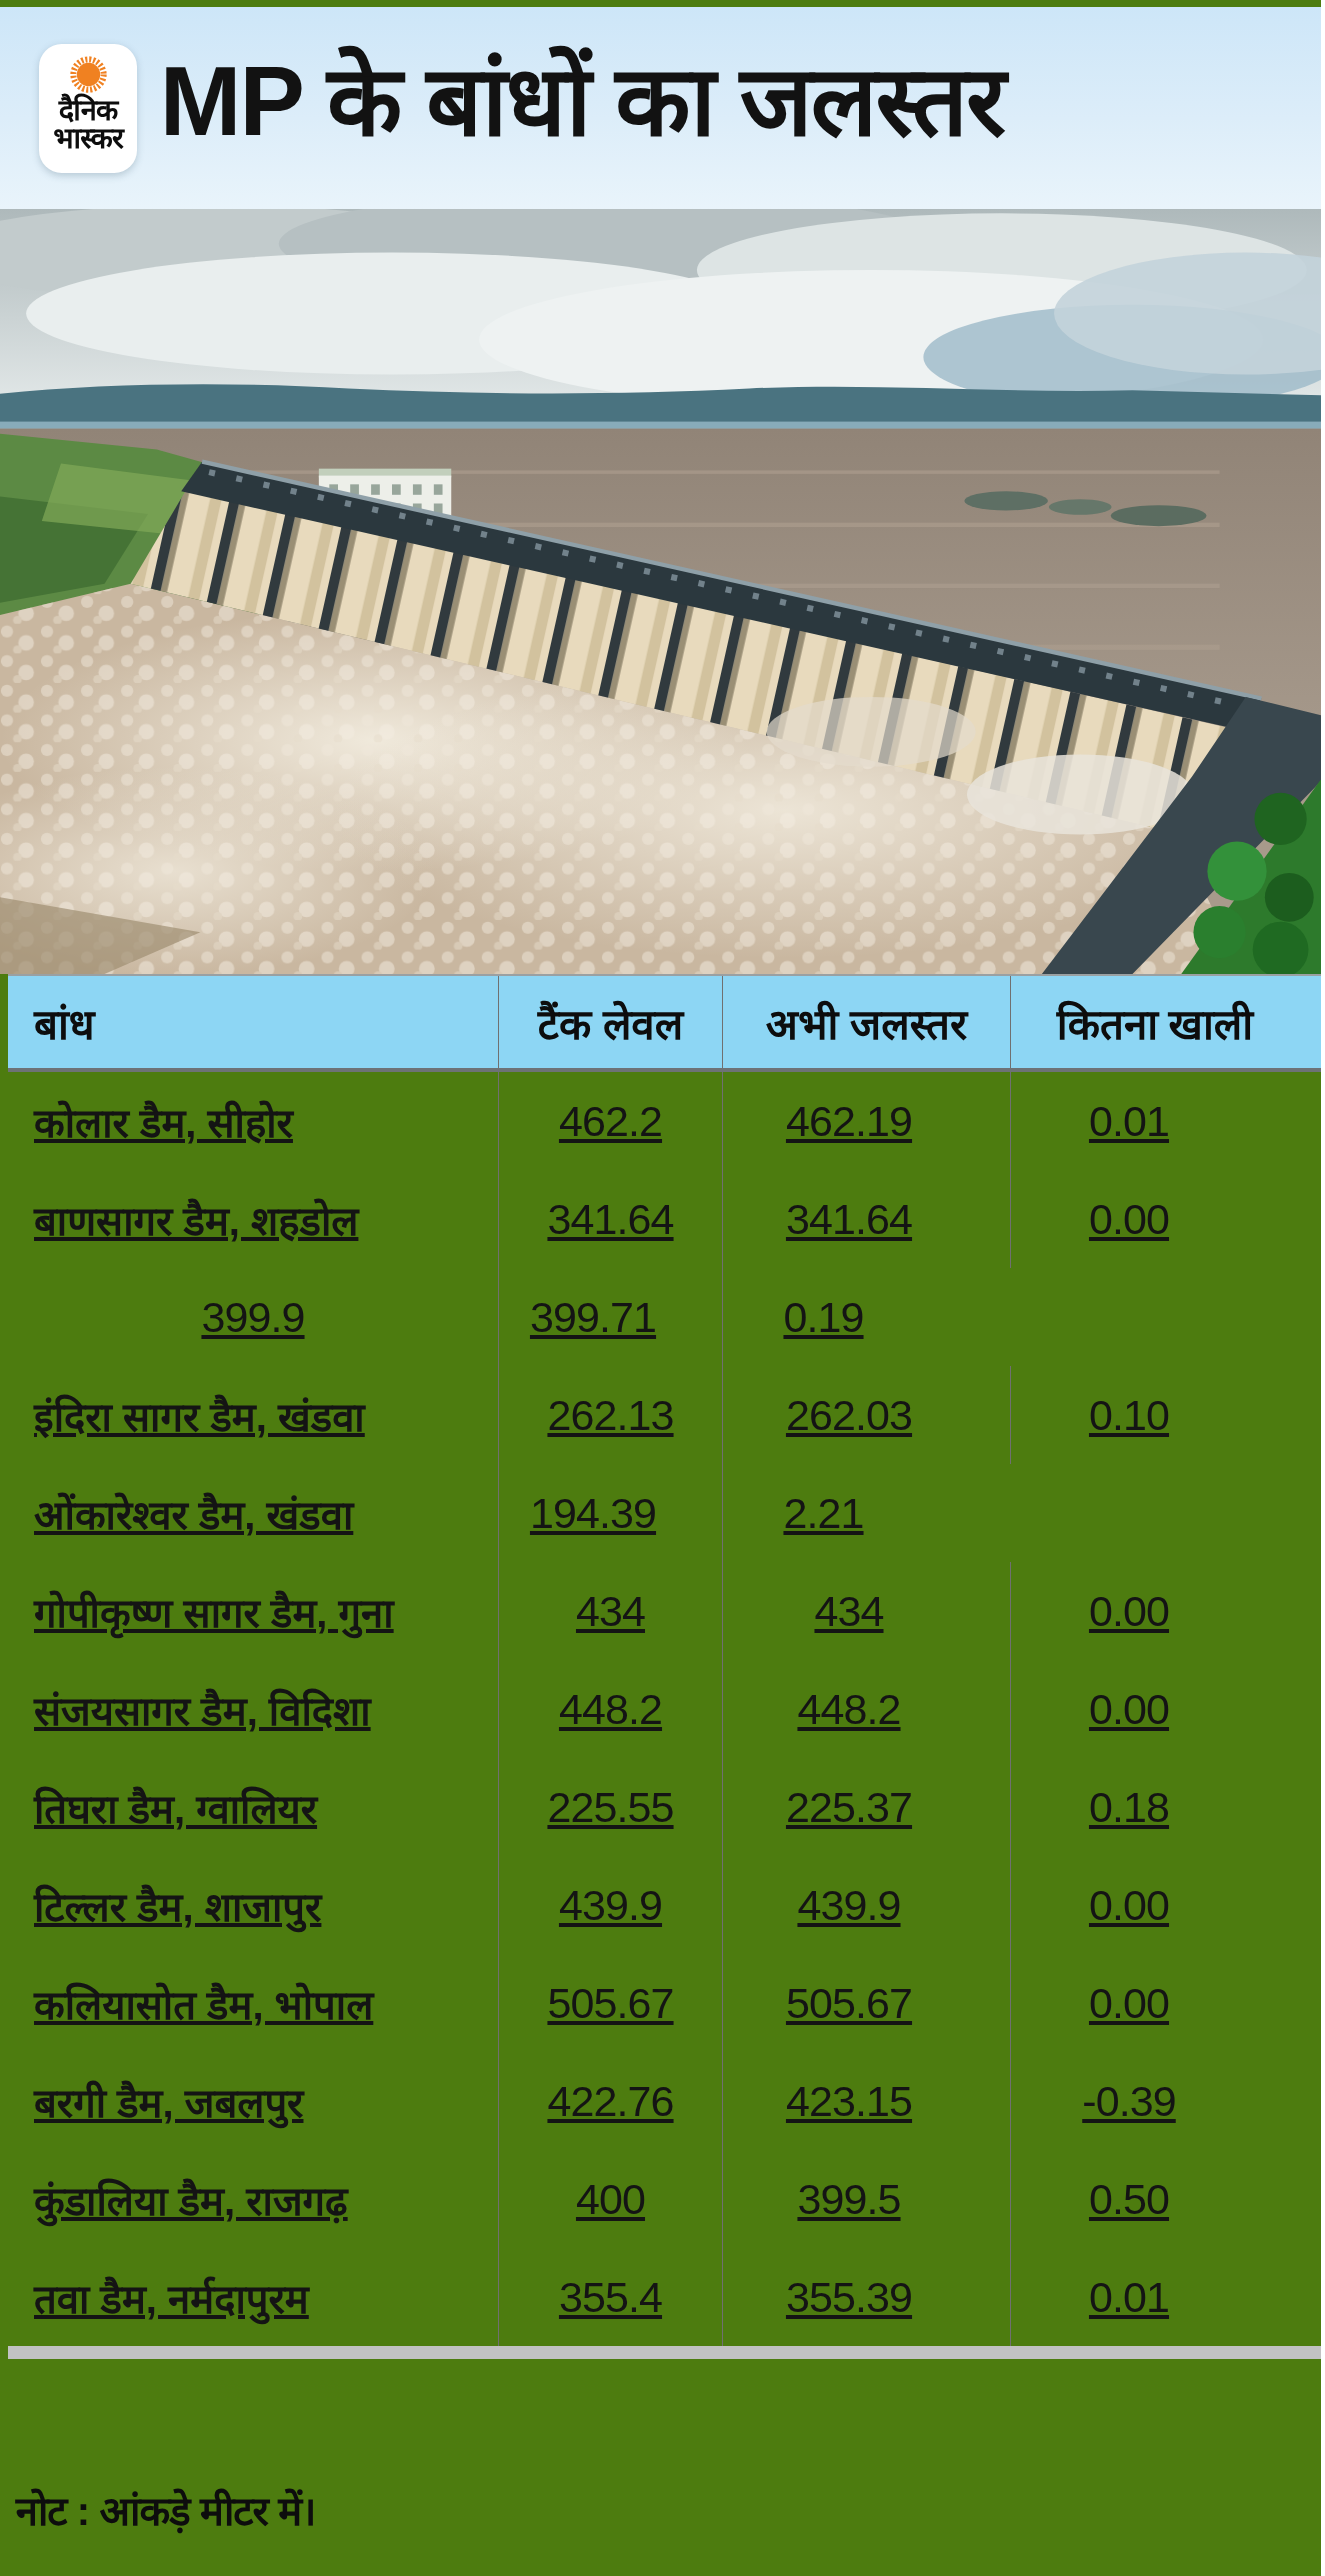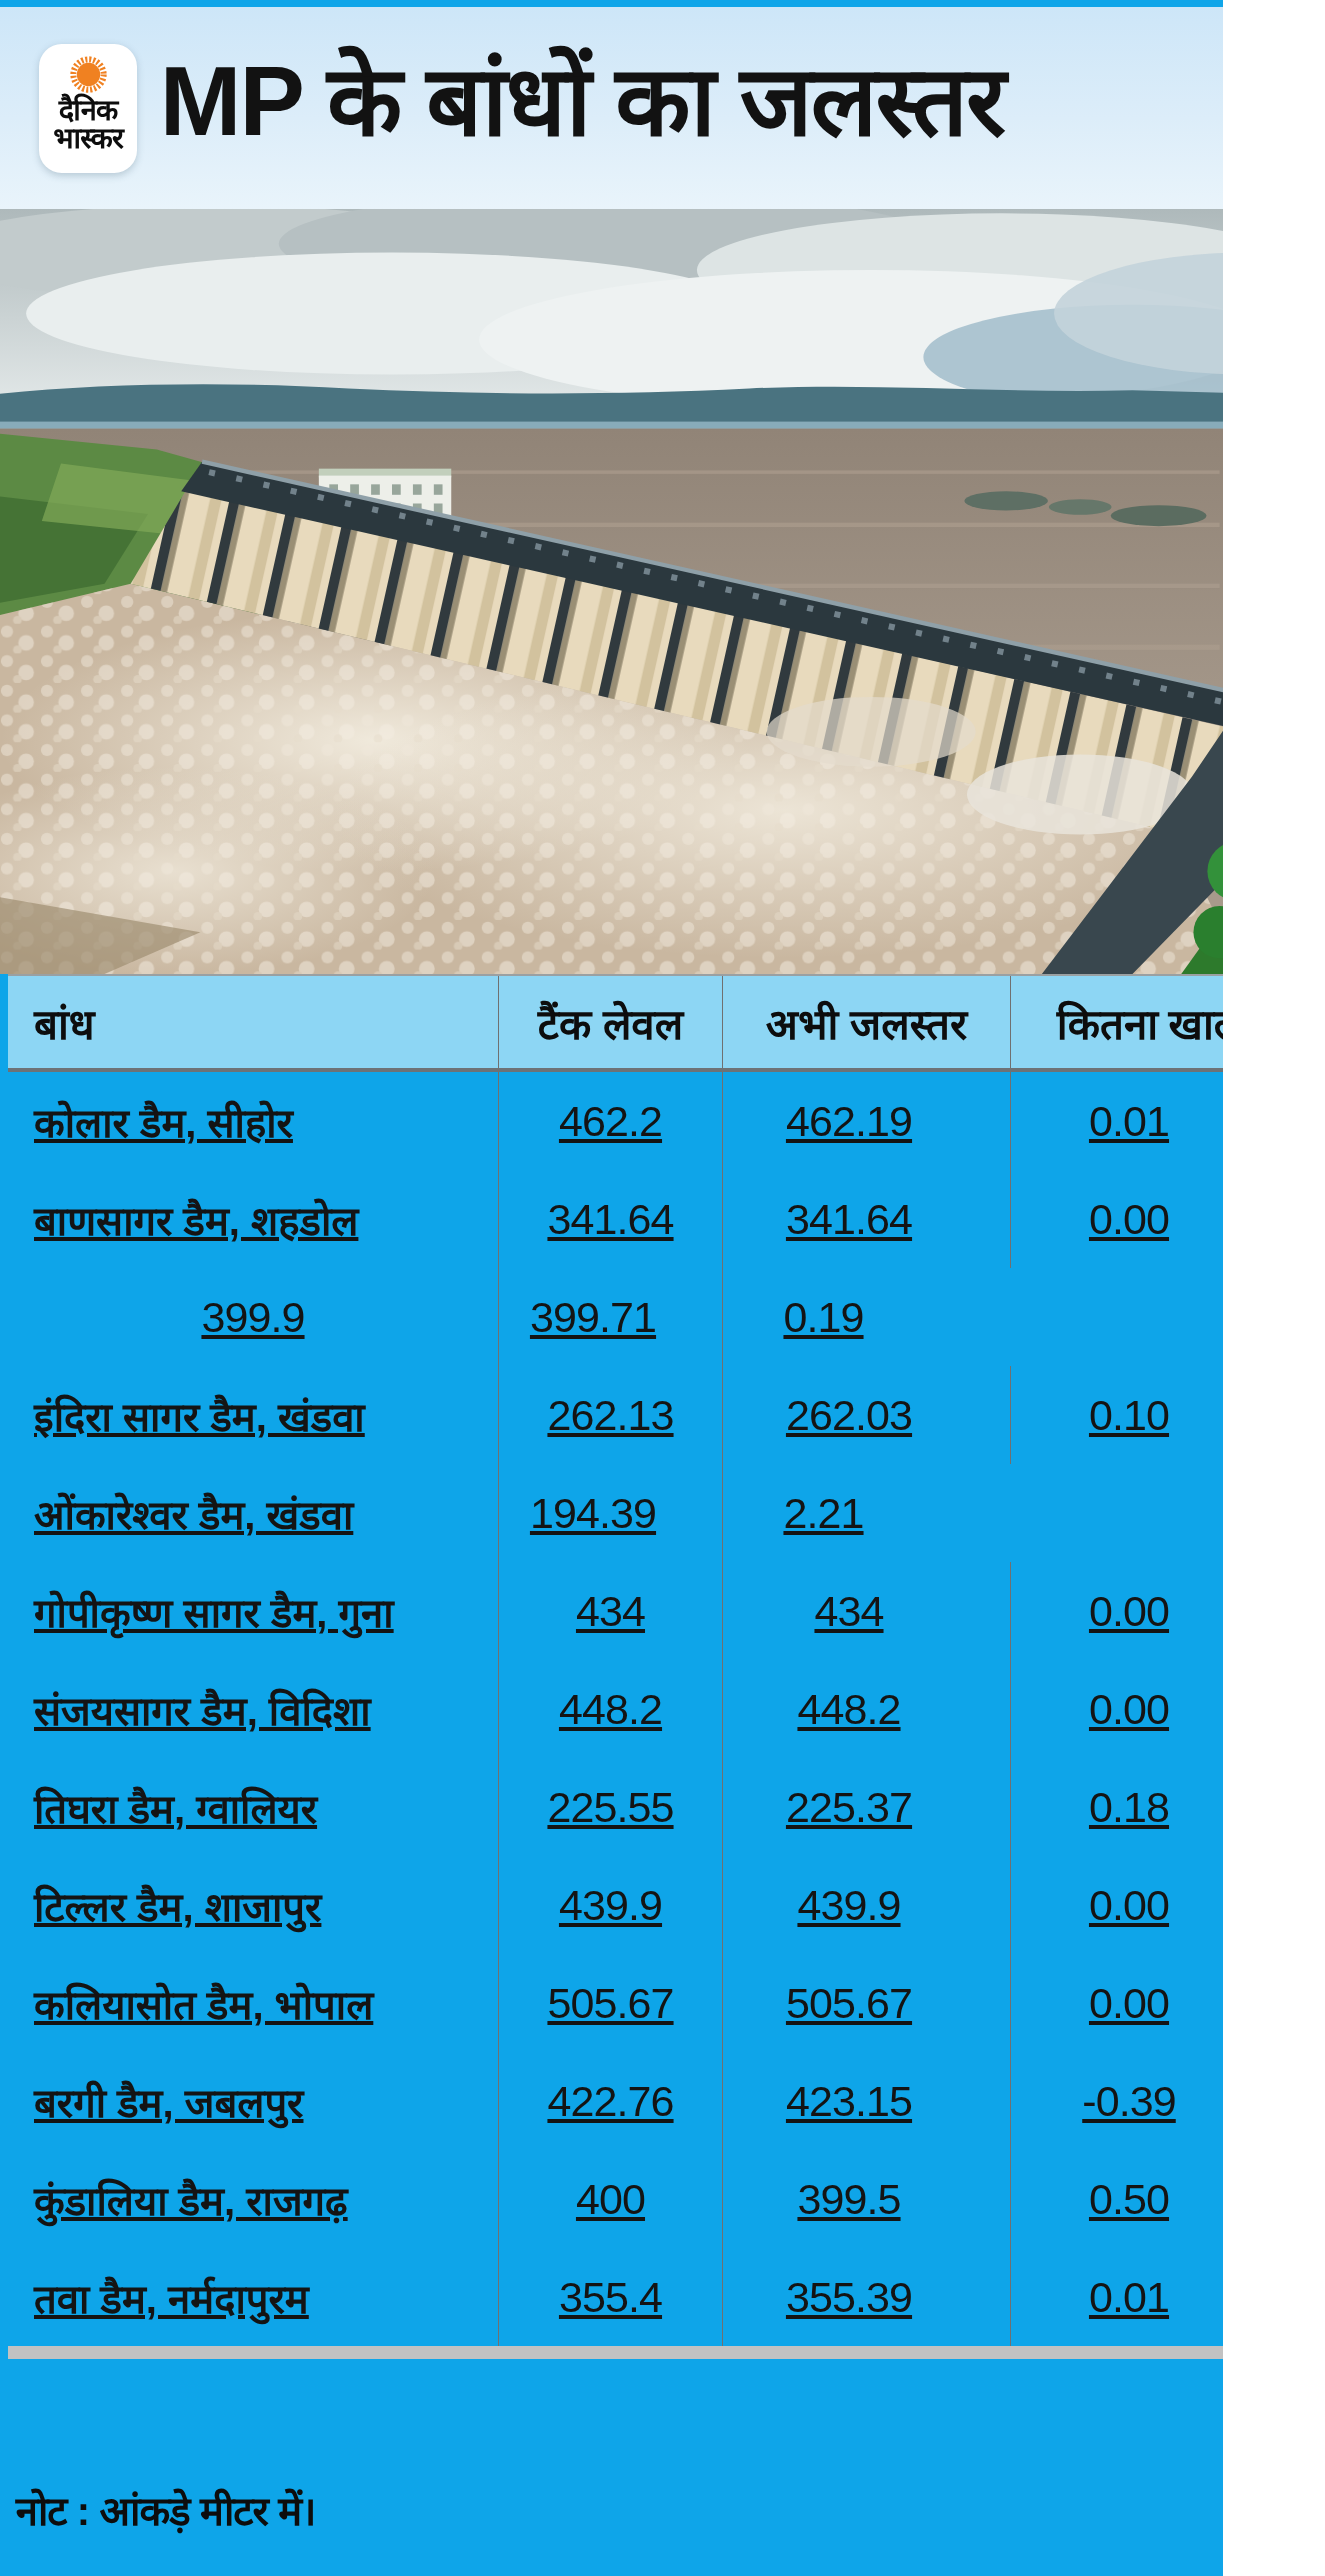--- a/index.html
+++ b/index.html
@@ -1,17 +1,17 @@
 <!DOCTYPE html>
 <html style="font-size:14px"><head>
 <meta charset="utf-8">
 <style>
   html,body{margin:0;padding:0;}
   body{font-family:"Liberation Sans","DejaVu Sans",sans-serif;background:#ffffff;}
-  .page{position:relative;width:1223px;height:2576px;background:#0ea5e9;overflow:hidden;}
+  .page{position:relative;width:1321px;height:2576px;background:#4d7c0f;overflow:hidden;}
 
   
   .masthead{
     position:absolute;left:0;top:7px;width:1325px;height:202px;
     background:linear-gradient(180deg,#cde6f8 0%,#dcedf9 55%,#e9f4fb 100%);
     display:flex;align-items:center;
   }
   .logo{
     position:relative;margin-left:39px;width:98px;height:129px;
     background:#ffffff;border-radius:22.7px;

